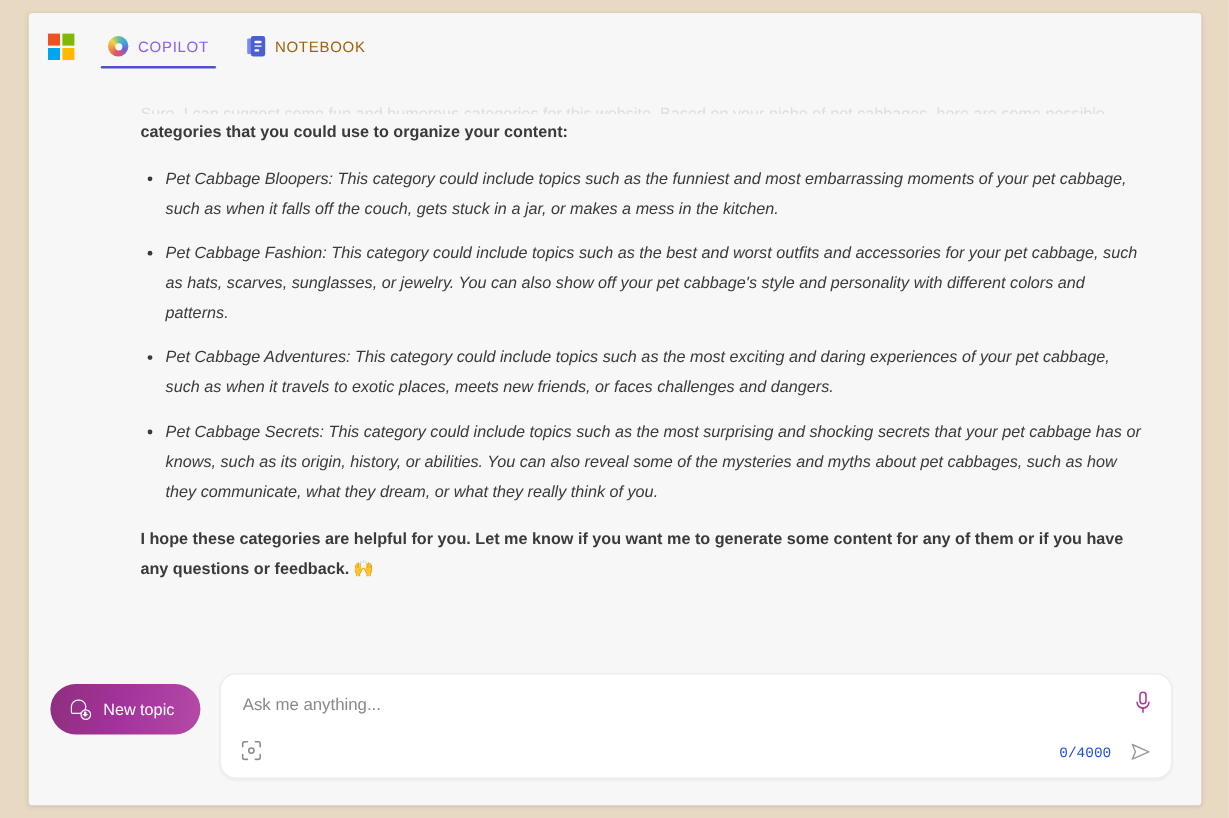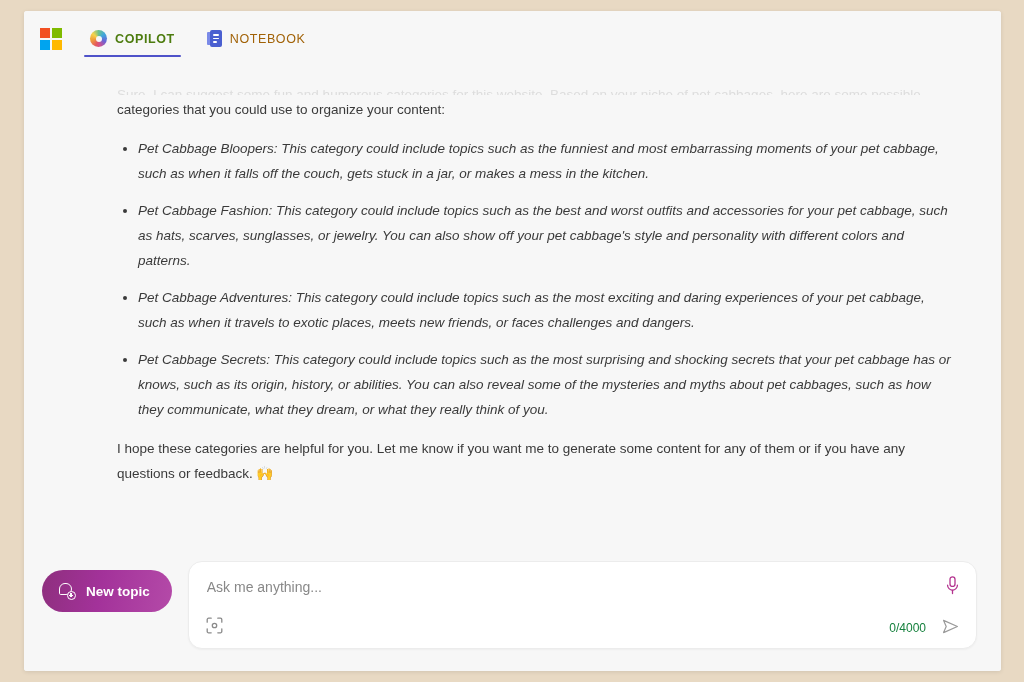--- a/index.html
+++ b/index.html
@@ -72,22 +72,22 @@
   }
   .tab + .tab { margin-left: 20px; }
 
   .tab-label {
     font-size: 12.5px;
     letter-spacing: 0.6px;
     color: #a16207;
     font-weight: 400;
   }
   .tab.active .tab-label {
-    color: #4d7c0f;
-    font-weight: 700;
+    color: #8b5cf6;
+    font-weight: 400;
   }
   .tab.active::after {
     content: "";
     position: absolute;
     left: 0; right: 0;
     bottom: 9px;
     height: 2.5px;
     border-radius: 2px;
     background: #4f52c9;
   }
@@ -174,21 +174,21 @@
 
   #message .clipped {
     color: #dddddd;
     white-space: nowrap;
     overflow: hidden;
     height: 13px;
     margin-bottom: 2px;
     display: block;
   }
 
-  #message p { margin: 0 0 4px 0; }
+  #message p { margin: 0 0 4px 0; font-weight: bold; }
 
   #message ul {
     list-style: none;
     margin: 14px 0 14px 0;
     padding: 0;
     font-style: italic;
   }
   #message li {
     position: relative;
     padding-left: 21px;
@@ -219,21 +219,21 @@
 
   #new-topic {
     flex: 0 0 auto;
     margin-top: 9px;
     height: 42px;
     border: none;
     border-radius: 22px;
     background: linear-gradient(100deg, #8e2f7e 0%, #a3329a 45%, #b44aa8 100%);
     color: #ffffff;
     font-size: 13.5px;
-    font-weight: 700;
+    font-weight: 400;
     font-family: "Liberation Sans", sans-serif;
     display: flex;
     align-items: center;
     gap: 10px;
     padding: 0 22px 0 17px;
     cursor: pointer;
   }
 
   .newtopic-icon {
     width: 17px; height: 16px;
@@ -306,21 +306,22 @@
     bottom: 14px;
     width: 17px; height: 17px;
     cursor: pointer;
   }
 
   #char-count {
     position: absolute;
     right: 50px;
     bottom: 13px;
     font-size: 12px;
-    color: #15803d;
+    color: #1d4ed8;
+    font-family: Liberation Mono, monospace;
   }
 
   .send-icon {
     position: absolute;
     right: 17px;
     bottom: 13px;
     width: 17px; height: 17px;
     cursor: pointer;
   }
 </style>

